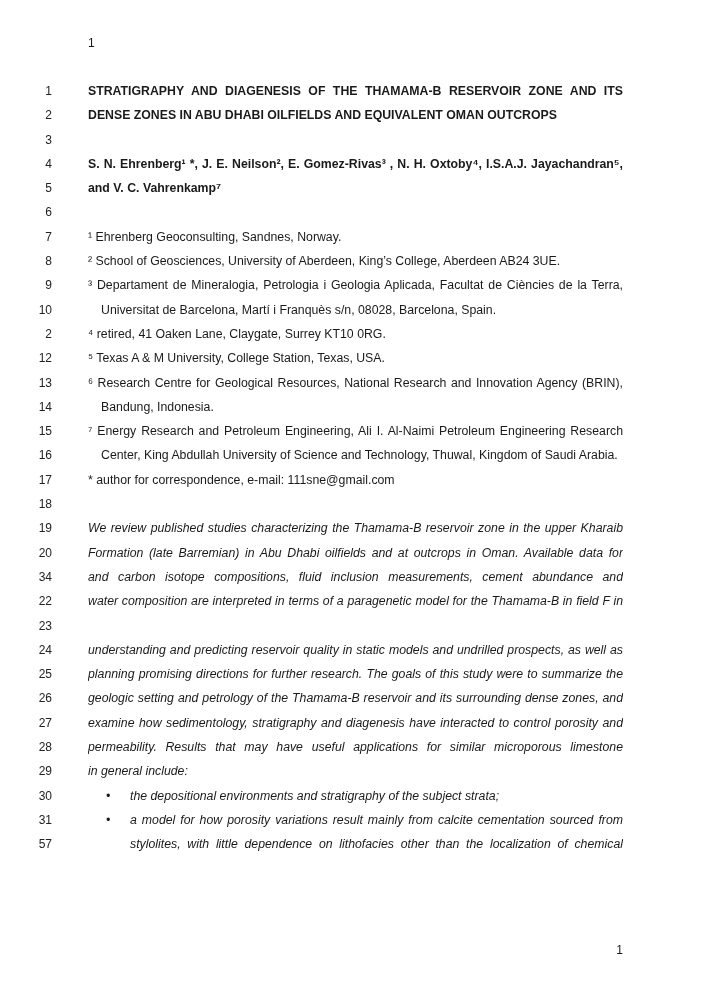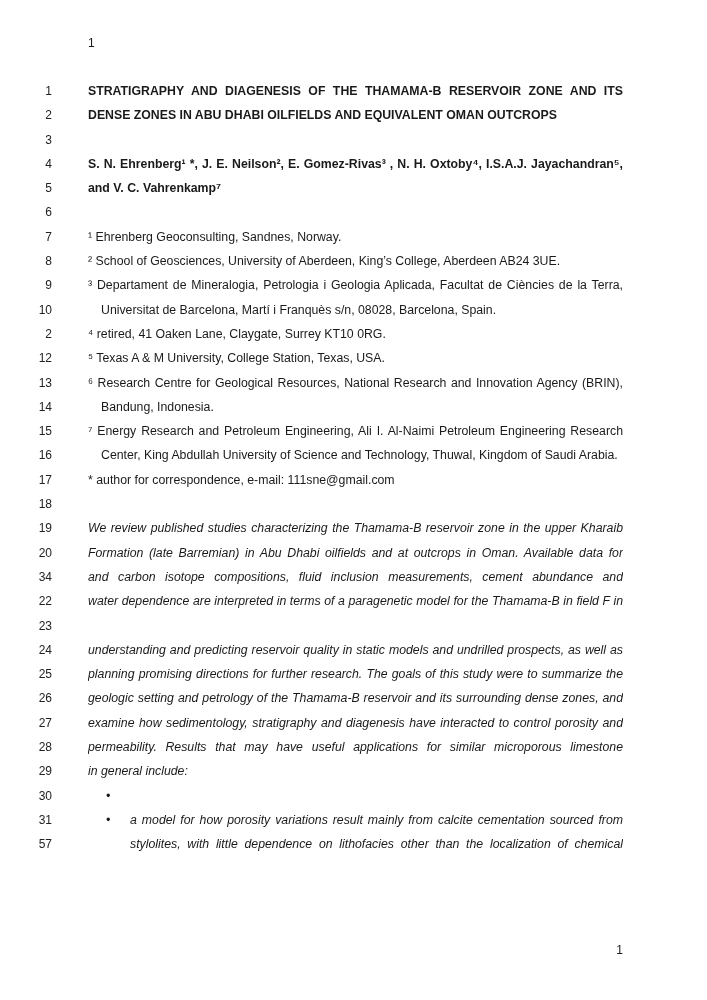--- a/index.html
+++ b/index.html
@@ -177,21 +177,21 @@
       <div class="row abs j">
         <div class="num">20</div>
         <div class="txt">Formation (late Barremian) in Abu Dhabi oilfields and at outcrops in Oman. Available data for oxygen</div>
       </div>
       <div class="row abs j">
         <div class="num">34</div>
         <div class="txt">and carbon isotope compositions, fluid inclusion measurements, cement abundance and formation</div>
       </div>
       <div class="row abs j">
         <div class="num">22</div>
-        <div class="txt">water dependence are interpreted in terms of a paragenetic model for the Thamama-B in field F in</div>
+        <div class="txt">water composition are interpreted in terms of a paragenetic model for the Thamama-B in field F in</div>
       </div>
       <div class="row abs j">
         <div class="num">23</div>
       </div>
       <div class="row abs j">
         <div class="num">24</div>
         <div class="txt">understanding and predicting reservoir quality in static models and undrilled prospects, as well as for</div>
       </div>
       <div class="row abs j">
         <div class="num">25</div>
@@ -209,20 +209,21 @@
         <div class="num">28</div>
         <div class="txt">permeability. Results that may have useful applications for similar microporous limestone reservoirs</div>
       </div>
       <div class="row abs">
         <div class="num">29</div>
         <div class="txt">in general include:</div>
       </div>
       <div class="row abs bullet-row">
         <div class="num">30</div>
         <span class="bullet">•</span>
+        <div class="txt">the depositional environments and stratigraphy of the subject strata;</div>
       </div>
       <div class="row abs j bullet-row">
         <div class="num">31</div>
         <span class="bullet">•</span>
         <div class="txt">a model for how porosity variations result mainly from calcite cementation sourced from</div>
       </div>
       <div class="row abs j ind2">
         <div class="num">57</div>
         <div class="txt">stylolites, with little dependence on lithofacies other than the localization of chemical</div>
       </div>

